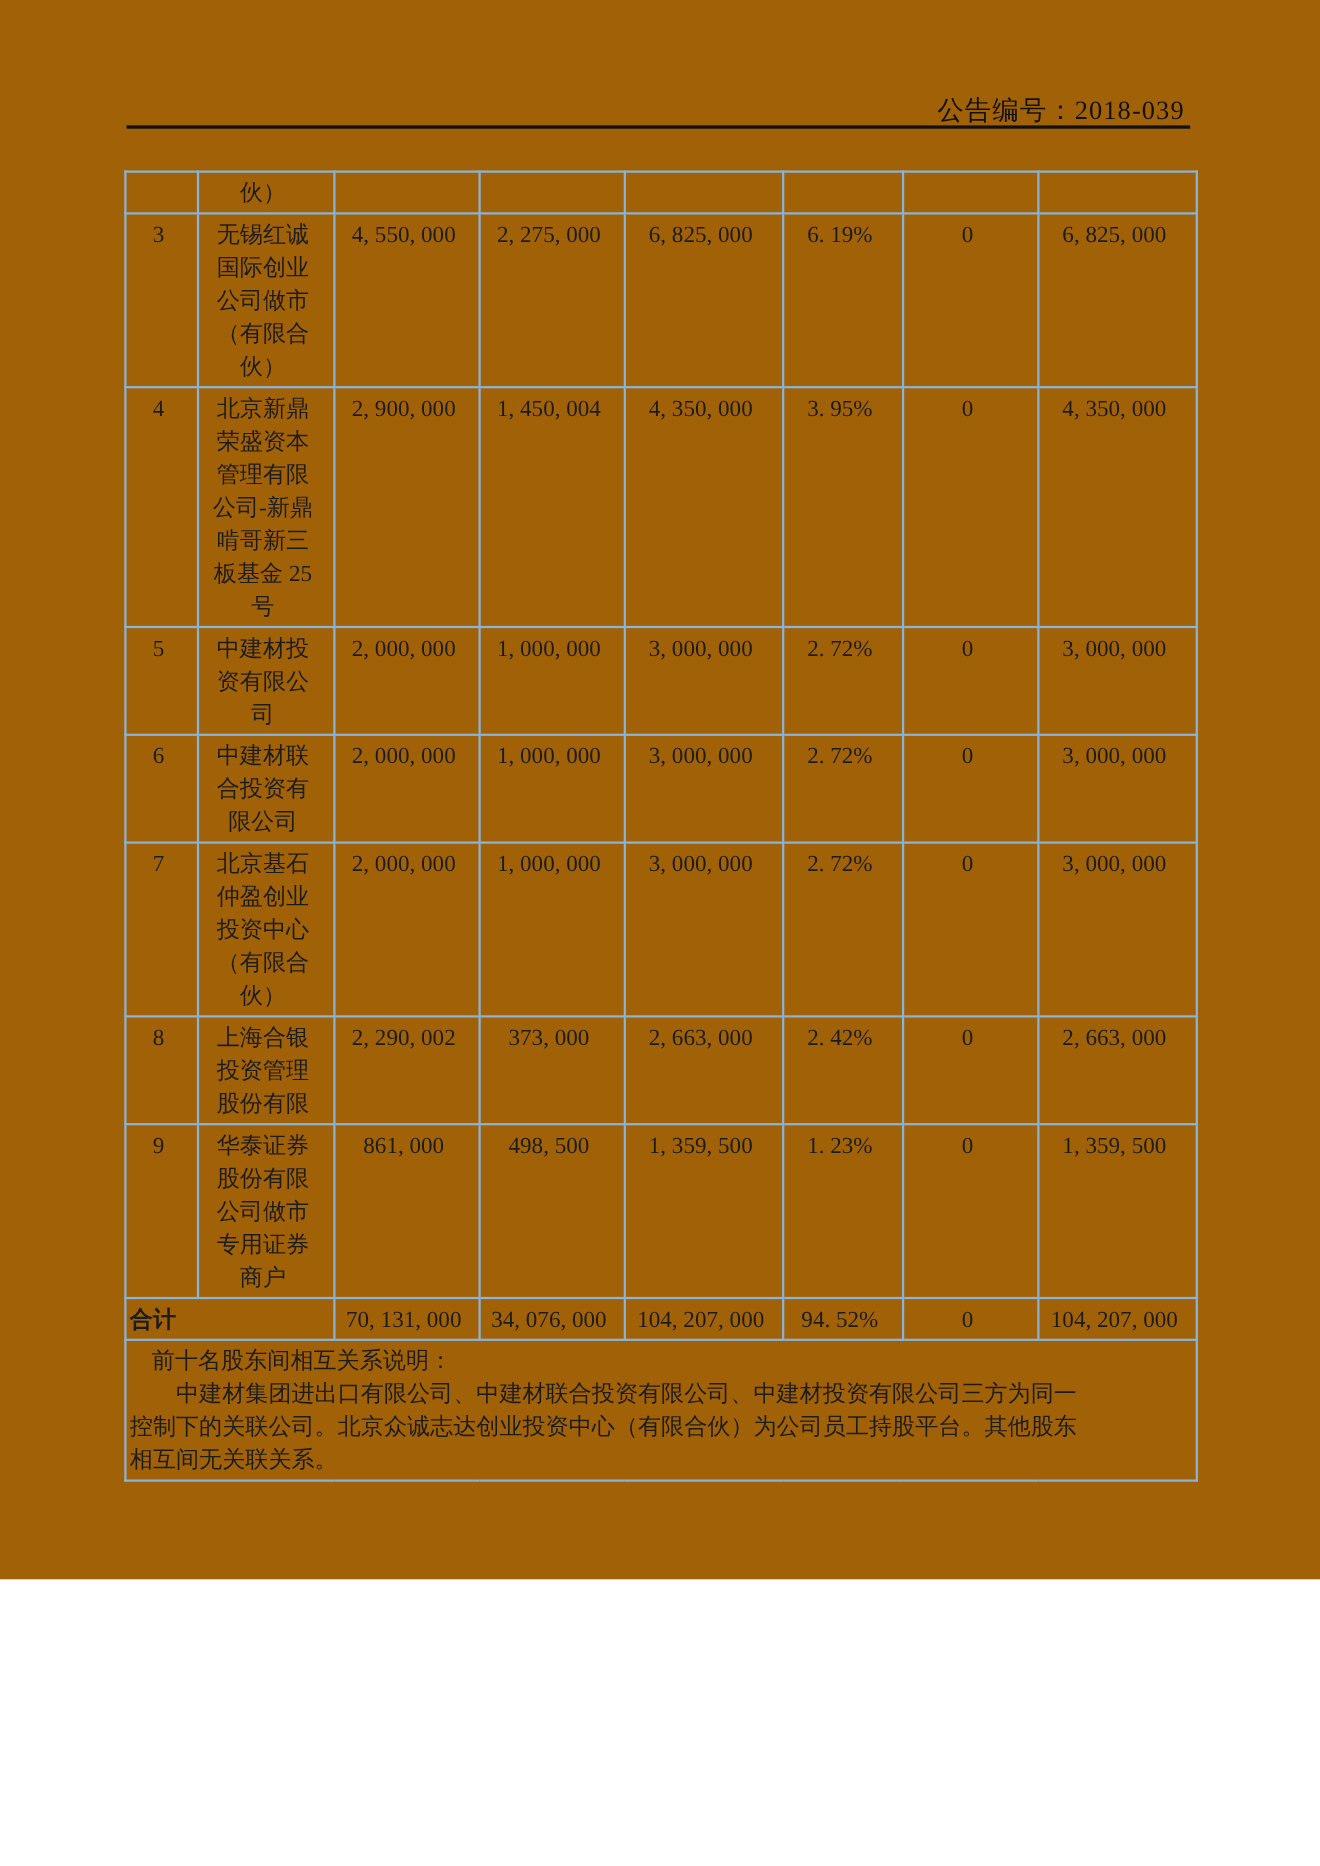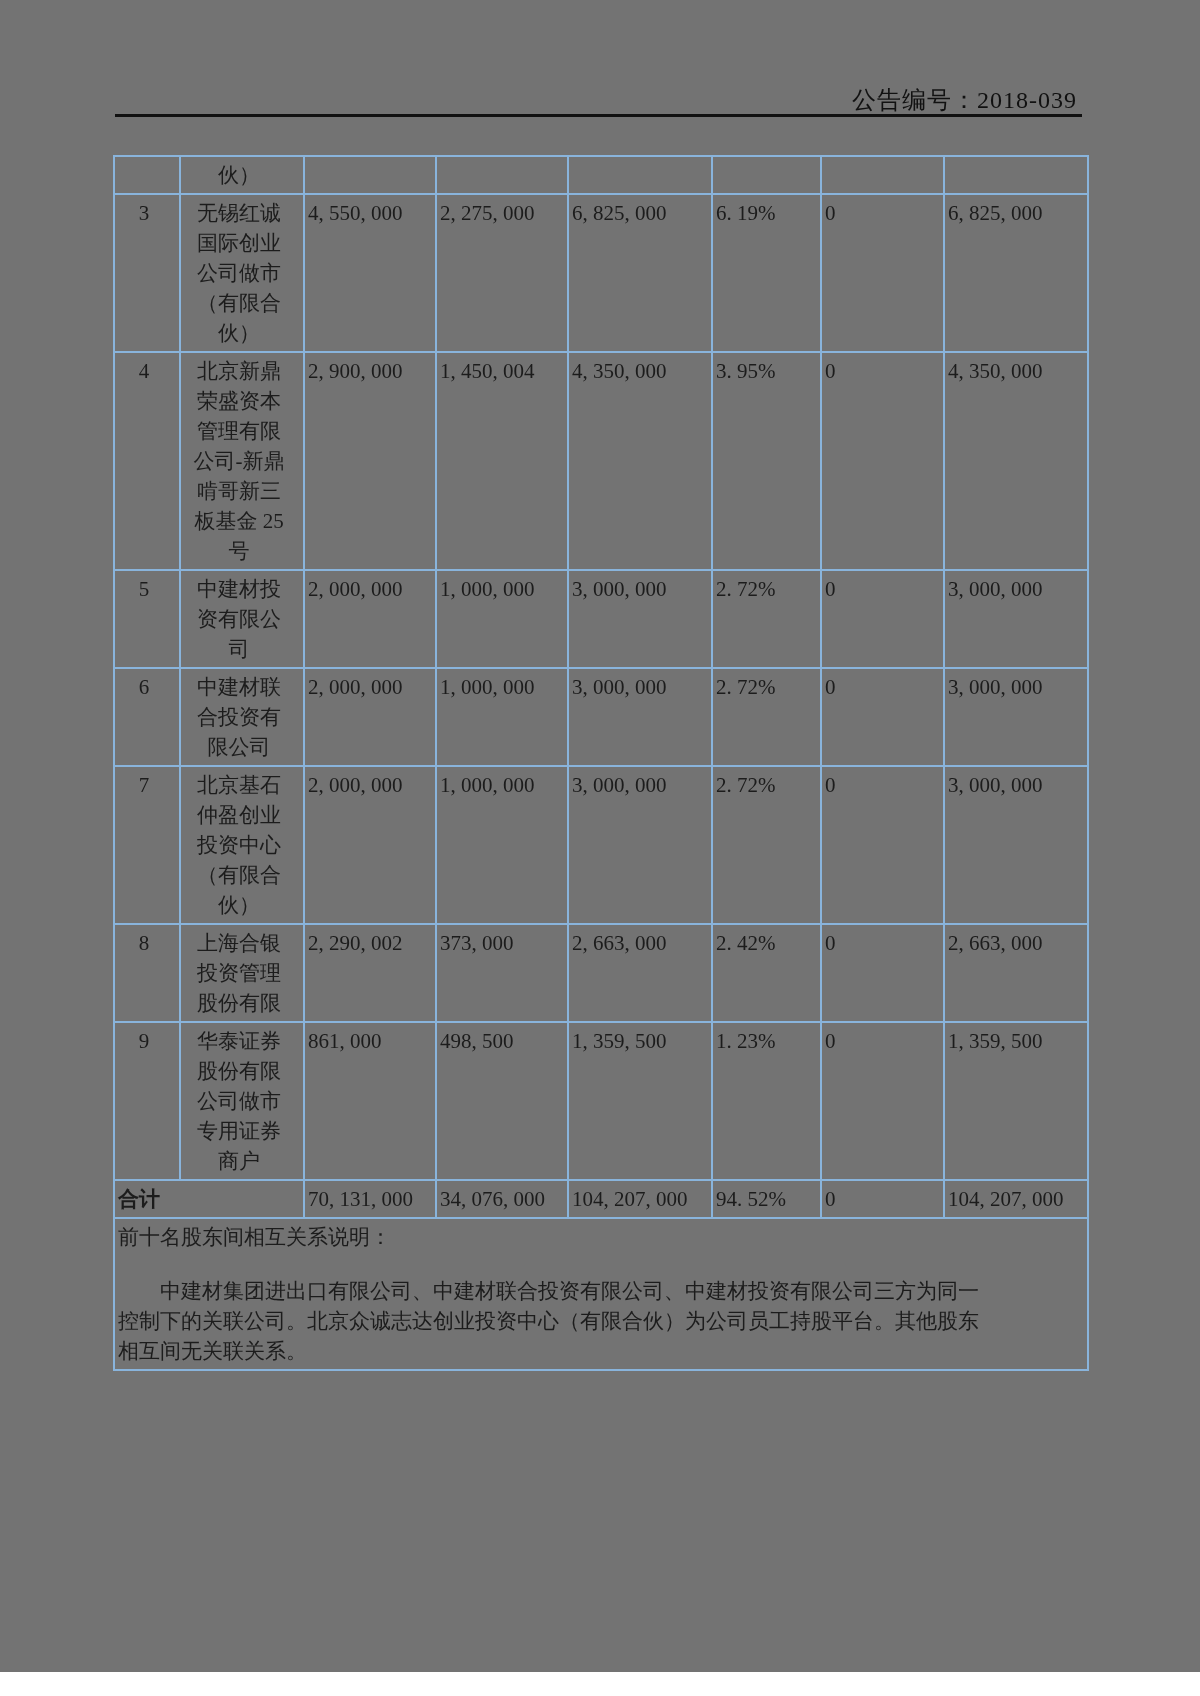--- a/index.html
+++ b/index.html
@@ -1,19 +1,19 @@
 <!DOCTYPE html>
 <html><head>
 <meta charset="utf-8">
 <style>
   html,body { margin:0; padding:0; background:#ffffff; }
   .page {
     position:relative;
-    width:1200px; height:1672px;
-    background:#737373;
+    width:1200px; height:1436px;
+    background:#a16207;
     color:#1c1c1c;
     font-family:"Liberation Serif","DejaVu Serif",serif;
     overflow:hidden;
   }
   .doc-header {
     position:absolute;
     top:84px; right:123px;
     font-size:24px;
     letter-spacing:1px;
     color:#111111;
@@ -35,25 +35,25 @@
     border:2px solid #89b4dc;
     vertical-align:top;
     font-size:21px;
     line-height:30px;
     padding:3px 9px 3px 3px;
     color:#1c1c1c;
     overflow:hidden;
   }
   td.cell-center { text-align:center; padding:3px 2px; }
   td.cell-name   { text-align:center; padding:3px 2px; white-space:pre-line; }
-  td.cell-num    { text-align:left; }
+  td.cell-num    { text-align:center; }
   td.cell-total-label { font-weight:bold; padding:3px 2px; }
   td.cell-note { padding:4px 10px 12px 6px; }
-  .note-heading { white-space:pre-line; }
-  .note-body    { text-indent:2em; white-space:pre-line;margin-top:24px; }
+  .note-heading { white-space:pre-line;margin-left:20px; }
+  .note-body    { text-indent:2em; white-space:pre-line; }
 </style>
 </head>
 <body>
 
 <div class="page">
 
   <div class="doc-header">公告编号：2018-039</div>
 
   <div class="header-rule"></div>
 

